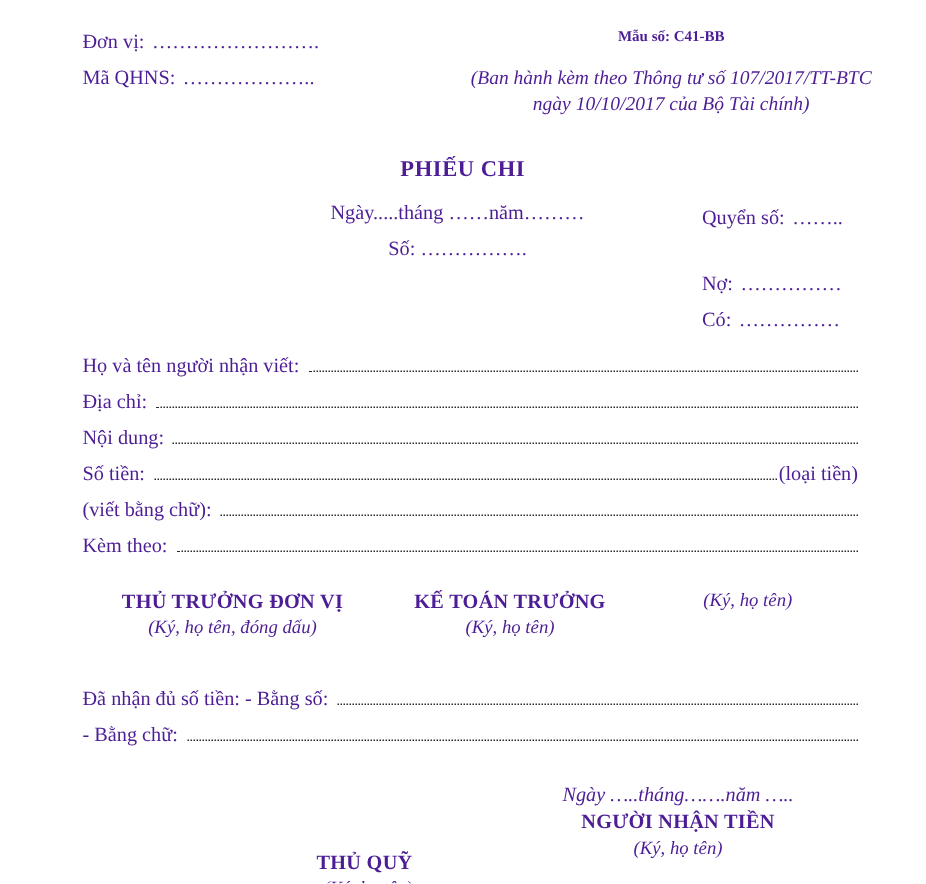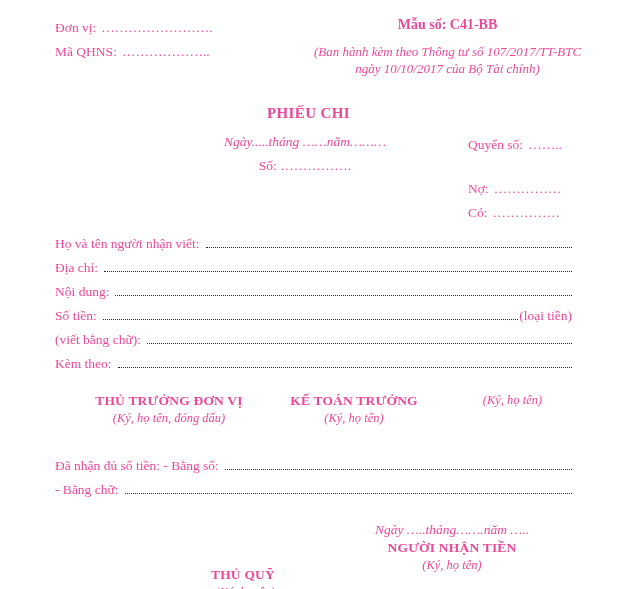--- a/index.html
+++ b/index.html
@@ -6,21 +6,21 @@
     margin: 0;
     padding: 0;
     background: #ffffff;
   }
   .page {
     position: relative;
     width: 617px;
     height: 589px;
     background: #ffffff;
     font-family: "Liberation Serif", "DejaVu Serif", serif;
-    color: #ec4899;
+    color: #4c1d95;
     overflow: hidden;
   }
 
   
   .abs { position: absolute; }
 
   
   .dots {
     flex: 1 1 auto;
     align-self: flex-end;
@@ -46,21 +46,21 @@
 
   .hdr-right {
     left: 290px;
     top: 14px;
     width: 315px;
     text-align: center;
     font-size: 13.5px;
   }
   .hdr-right .form-no {
     font-weight: bold;
-    font-size: 14px;
+    font-size: 10px;
     line-height: 22px;
   }
   .hdr-right .decree {
     font-style: italic;
     font-size: 13px;
     line-height: 17px;
     margin-top: 7px;
   }
 
   
@@ -72,21 +72,20 @@
     text-align: center;
     font-weight: bold;
     font-size: 15px;
     letter-spacing: .4px;
   }
   .title-date {
     left: 160px;
     top: 134px;
     width: 290px;
     text-align: center;
-    font-style: italic;
     font-size: 13.5px;
   }
   .title-num {
     left: 160px;
     top: 158px;
     width: 290px;
     text-align: center;
     font-size: 13.5px;
   }
 
@@ -121,21 +120,21 @@
     white-space: nowrap;
     padding-right: 6px;
   }
   .fields .suffix {
     white-space: nowrap;
     padding-left: 1px;
   }
 
   
   .sig-row {
-    left: 69px;
+    left: 55px;
     top: 392px;
     width: 517px;
     display: flex;
   }
   .sig-col { text-align: center; }
   .sig-col.c1 { width: 200px; }
   .sig-col.c2 { width: 170px; }
   .sig-col.c3 { width: 147px; }
   .sig-title {
     font-weight: bold;

